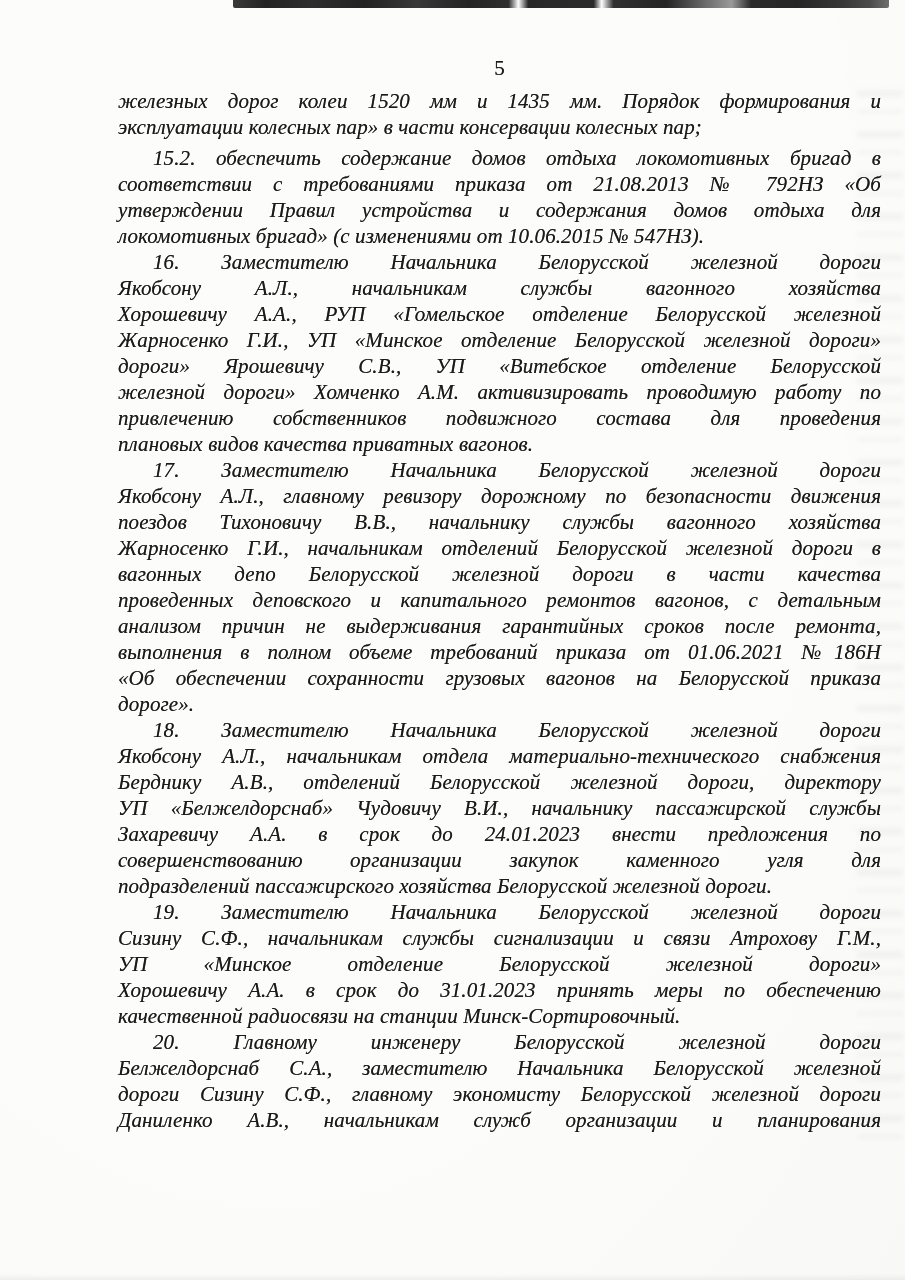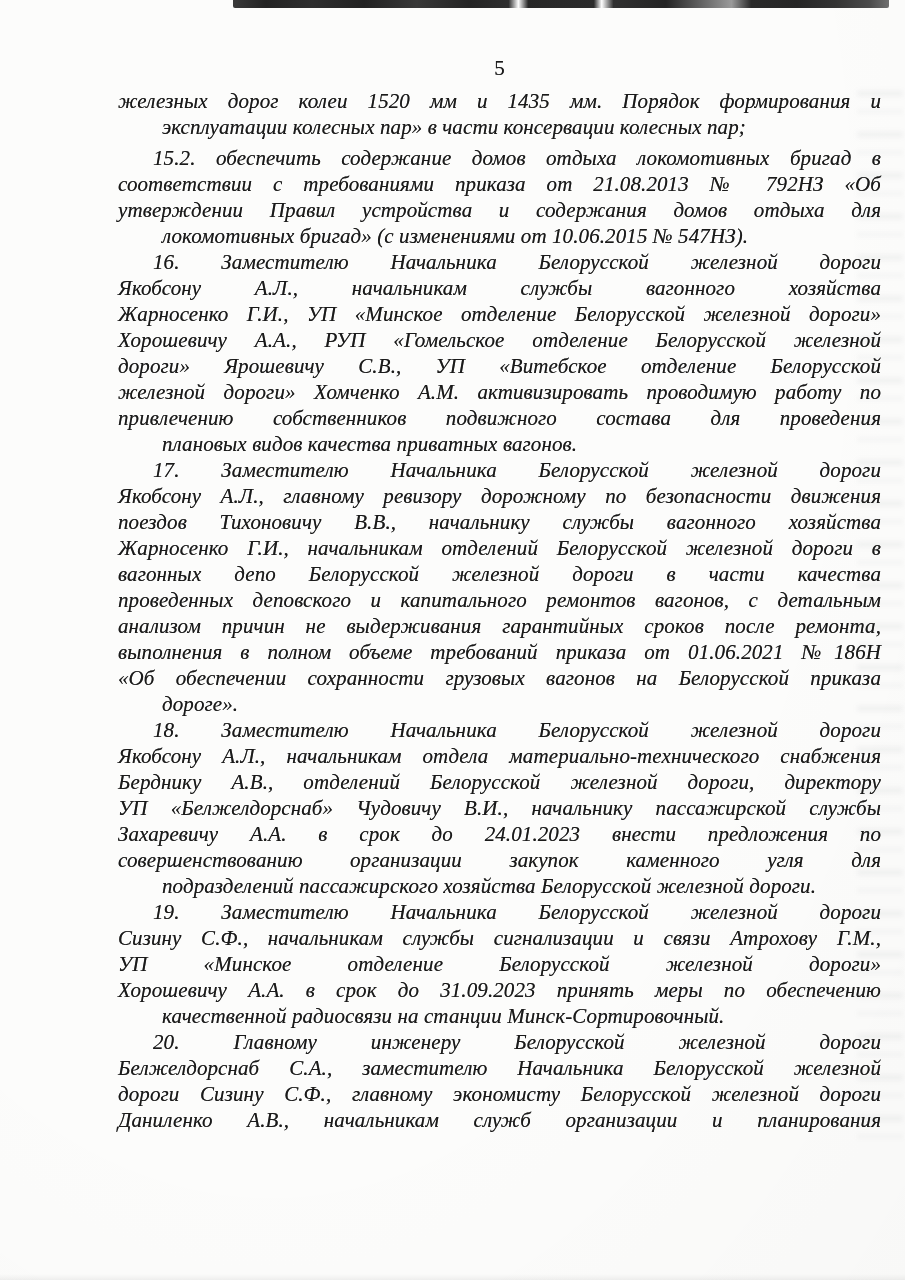--- a/index.html
+++ b/index.html
@@ -75,21 +75,20 @@
   .para { margin: 0; }
   .para-p15-2 { margin-top: 5px; }
   .line {
     text-align: justify;
     text-align-last: justify;
     font-style: italic;
   }
   .line.lastline {
     text-align: center;
     text-align-last: left;
-    margin-left: 44px;
   }
   .para.indent .line:first-child { padding-left: 35px; }
 </style>
 </head>
 <body>
 
 <div class="page">
   <div class="topstrip"></div>
   <div class="bleed"></div>
   <div class="content">
@@ -101,22 +100,22 @@
         </div>
         <div class="para para-p15-2 indent">
           <div class="line">15.2. обеспечить содержание домов отдыха локомотивных бригад в</div>
           <div class="line">соответствии с требованиями приказа от 21.08.2013 № 792НЗ «Об</div>
           <div class="line">утверждении Правил устройства и содержания домов отдыха для</div>
           <div class="line lastline">локомотивных бригад» (с изменениями от 10.06.2015 № 547НЗ).</div>
         </div>
         <div class="para para-p16 indent">
           <div class="line">16. Заместителю Начальника Белорусской железной дороги</div>
           <div class="line">Якобсону А.Л., начальникам службы вагонного хозяйства</div>
+          <div class="line">Хорошевичу А.А., РУП «Гомельское отделение Белорусской железной</div>
           <div class="line">Жарносенко Г.И., УП «Минское отделение Белорусской железной дороги»</div>
-          <div class="line">Хорошевичу А.А., РУП «Гомельское отделение Белорусской железной</div>
           <div class="line">дороги» Ярошевичу С.В., УП «Витебское отделение Белорусской</div>
           <div class="line">железной дороги» Хомченко А.М. активизировать проводимую работу по</div>
           <div class="line">привлечению собственников подвижного состава для проведения</div>
           <div class="line lastline">плановых видов качества приватных вагонов.</div>
         </div>
         <div class="para para-p17 indent">
           <div class="line">17. Заместителю Начальника Белорусской железной дороги</div>
           <div class="line">Якобсону А.Л., главному ревизору дорожному по безопасности движения</div>
           <div class="line">поездов Тихоновичу В.В., начальнику службы вагонного хозяйства</div>
           <div class="line">Жарносенко Г.И., начальникам отделений Белорусской железной дороги в</div>
@@ -133,21 +132,21 @@
           <div class="line">Берднику А.В., отделений Белорусской железной дороги, директору</div>
           <div class="line">УП «Белжелдорснаб» Чудовичу В.И., начальнику пассажирской службы</div>
           <div class="line">Захаревичу А.А. в срок до 24.01.2023 внести предложения по</div>
           <div class="line">совершенствованию организации закупок каменного угля для</div>
           <div class="line lastline">подразделений пассажирского хозяйства Белорусской железной дороги.</div>
         </div>
         <div class="para para-p19 indent">
           <div class="line">19. Заместителю Начальника Белорусской железной дороги</div>
           <div class="line">Сизину С.Ф., начальникам службы сигнализации и связи Атрохову Г.М.,</div>
           <div class="line">УП «Минское отделение Белорусской железной дороги»</div>
-          <div class="line">Хорошевичу А.А. в срок до 31.09.2023 принять меры по обеспечению</div>
+          <div class="line">Хорошевичу А.А. в срок до 31.01.2023 принять меры по обеспечению</div>
           <div class="line lastline">качественной радиосвязи на станции Минск-Сортировочный.</div>
         </div>
         <div class="para para-p20 indent">
           <div class="line">20. Главному инженеру Белорусской железной дороги</div>
           <div class="line">Белжелдорснаб С.А., заместителю Начальника Белорусской железной</div>
           <div class="line">дороги Сизину С.Ф., главному экономисту Белорусской железной дороги</div>
           <div class="line">Даниленко А.В., начальникам служб организации и планирования</div>
         </div>
       </div>
   </div>

